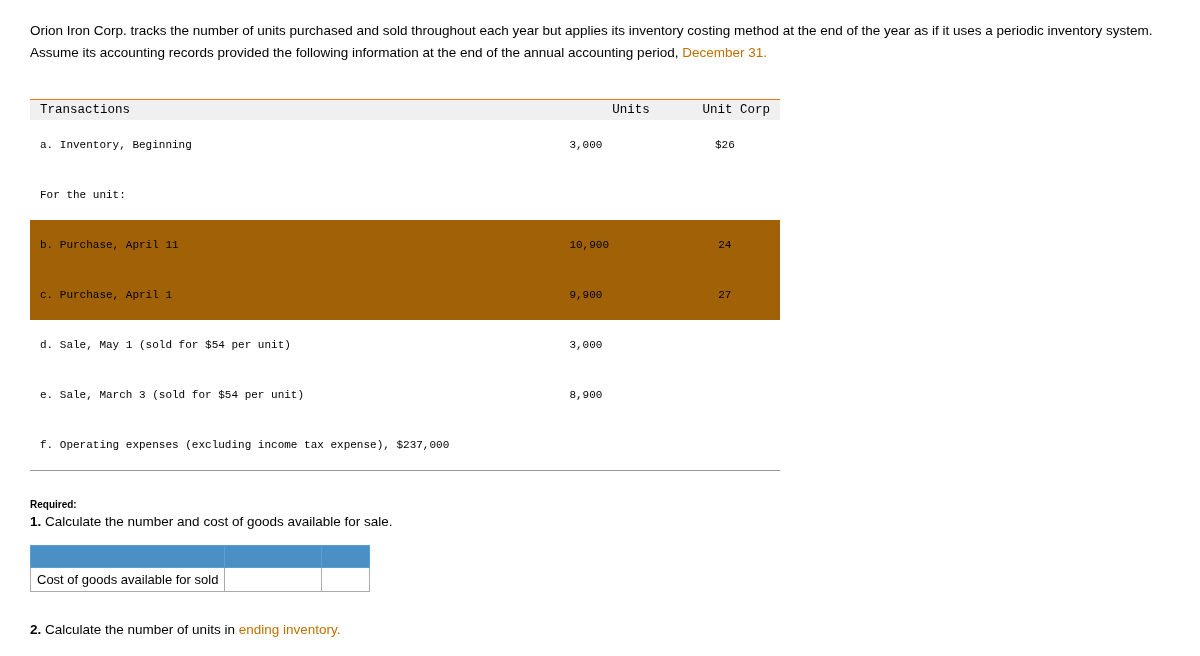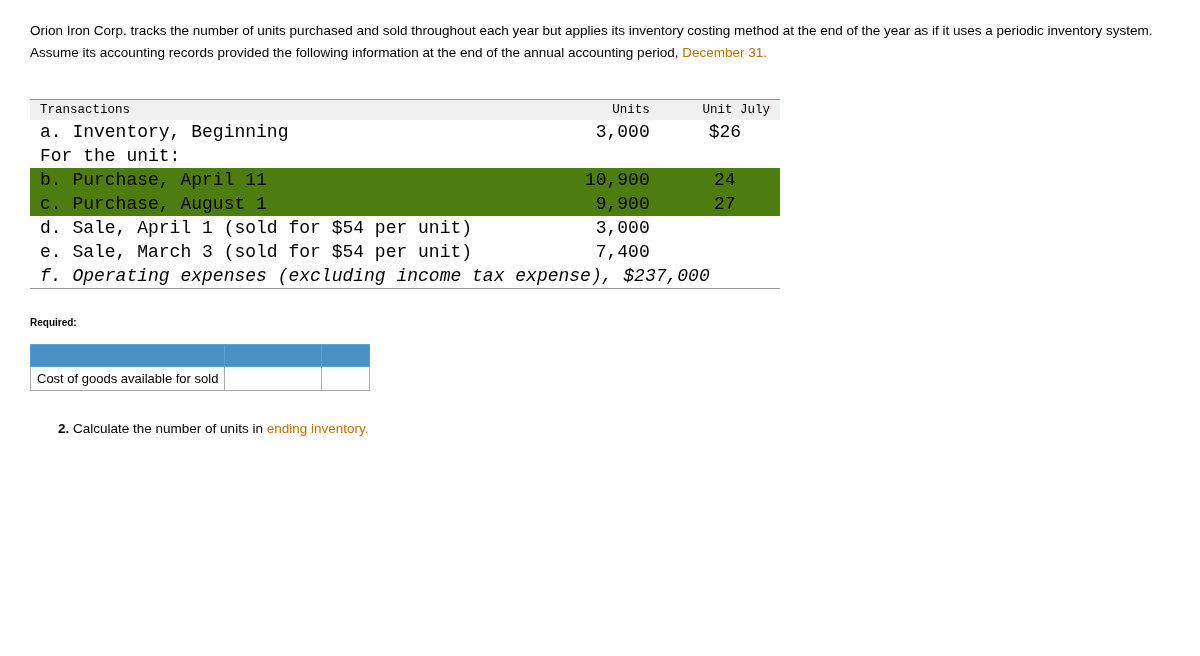--- a/index.html
+++ b/index.html
@@ -37,41 +37,39 @@
     .transactions-table th.col-units {
       text-align: right;
       padding-right: 20px;
     }
     .transactions-table th.col-cost {
       text-align: right;
       padding-right: 10px;
     }
     .transactions-table td {
       font-family: 'Courier New', monospace;
-      font-size: 18px;
-      padding: 2px 10px;
+      font-size: 11px;
+      padding: 19px 10px;
     }
     .transactions-table td.col-units {
-      text-align: right;
       padding-right: 20px;
     }
     .transactions-table td.col-cost {
       text-align: center;
       padding-right: 10px;
     }
     .transactions-table tr.header-row td,
     .transactions-table tr.header-row th {
       background: #f0f0f0;
     }
     .transactions-table tr.shaded {
-      background: #4d7c0f;
+      background: #a16207;
     }
     .transactions-table tr.bottom-border td {
       border-bottom: 1px solid #999;
-      font-style: italic;
     }
     
     .required-section {
       margin-bottom: 16px;
     }
     .required-label {
       font-weight: bold;
       font-size: 10px;
       margin-bottom: 4px;
     }
@@ -126,82 +124,85 @@
     .input-table tbody tr td.units-cell {
       background: #fff;
       font-size: 13px;
       text-align: left;
       padding-left: 4px;
     }
     
     .section2 {
       margin-top: 10px;
       font-size: 13.5px;
-      margin-left: 28px;
     }
     .section2 .num {
       font-weight: bold;
     }
     
     .gold { color: #c07000; }
   </style>
 </head>
 <body>
 
 <p class="intro-text">
   <span>Orion Iron Corp. tracks the number of units purchased and sold throughout each year but applies its inventory costing method at the end of the year as if it uses a periodic inventory system. Assume its accounting records provided the following information at the end of the annual accounting period, </span><span class="gold">December 31.</span>
 </p>
 
 <table class="transactions-table">
   <thead>
     <tr class="header-row">
       <th style="text-align:left; width:480px;">Transactions</th>
       <th class="col-units" style="width:100px;">Units</th>
-      <th class="col-cost" style="width:100px;">Unit July</th>
+      <th class="col-cost" style="width:100px;">Unit Corp</th>
     </tr>
   </thead>
   <tbody>
     <tr>
       <td>a. Inventory, Beginning</td>
       <td class="col-units">3,000</td>
       <td class="col-cost">$26</td>
     </tr>
     <tr>
       <td>For the unit:</td>
       <td class="col-units"></td>
       <td class="col-cost"></td>
     </tr>
     <tr class="shaded">
       <td>b. Purchase, April 11</td>
       <td class="col-units">10,900</td>
       <td class="col-cost">24</td>
     </tr>
     <tr class="shaded">
-      <td>c. Purchase, August 1</td>
+      <td>c. Purchase, April 1</td>
       <td class="col-units">9,900</td>
       <td class="col-cost">27</td>
     </tr>
     <tr>
-      <td>d. Sale, April 1 (sold for $54 per unit)</td>
+      <td>d. Sale, May 1 (sold for $54 per unit)</td>
       <td class="col-units">3,000</td>
       <td class="col-cost"></td>
     </tr>
     <tr>
       <td>e. Sale, March 3 (sold for $54 per unit)</td>
-      <td class="col-units">7,400</td>
+      <td class="col-units">8,900</td>
       <td class="col-cost"></td>
     </tr>
     <tr class="bottom-border">
       <td colspan="3">f. Operating expenses (excluding income tax expense), $237,000</td>
     </tr>
   </tbody>
 </table>
 
 <div class="required-section">
   <div class="required-label">Required:</div>
+  <div class="required-instruction">
+    <span class="num">1.</span>
+    <span> </span><span>Calculate the number and cost of goods available for sale.</span>
+  </div>
 </div>
 
 <table class="input-table">
   <thead>
     <tr>
       <th class="wide"></th>
       <th class="mid"></th>
       <th class="narrow"></th>
     </tr>
   </thead>

